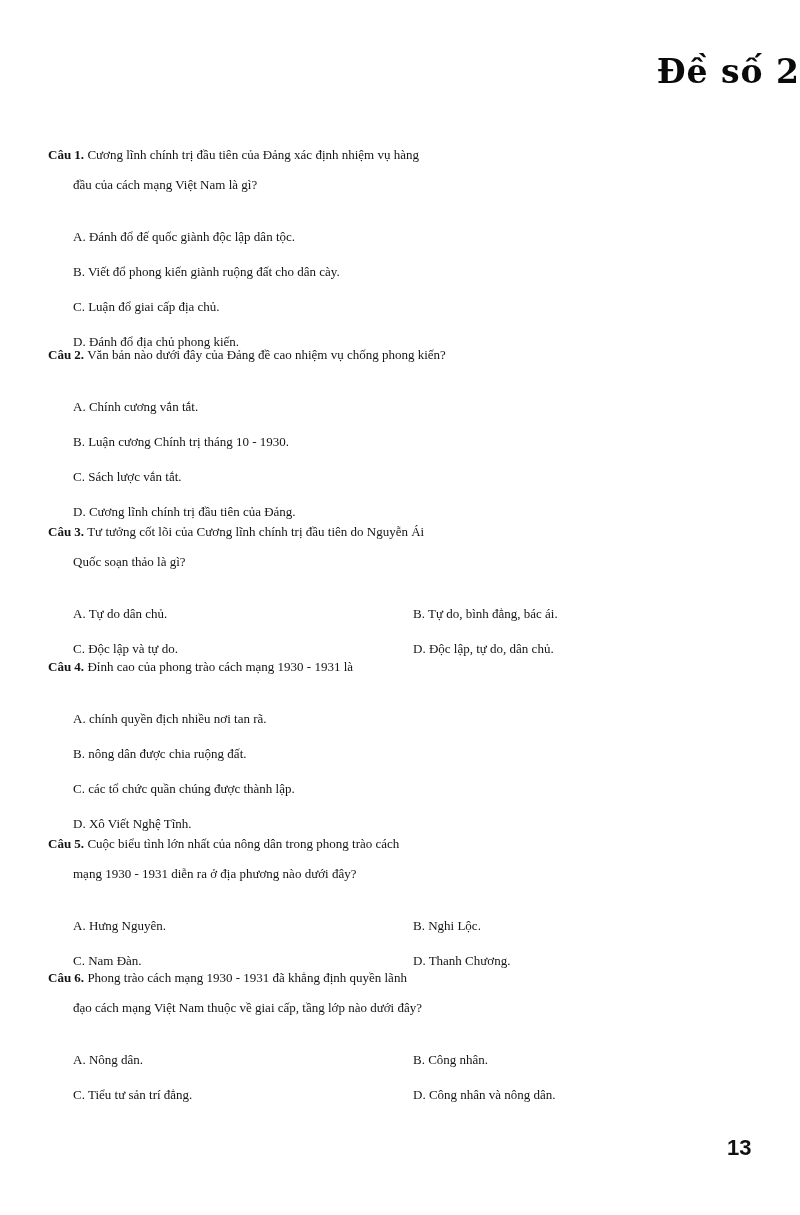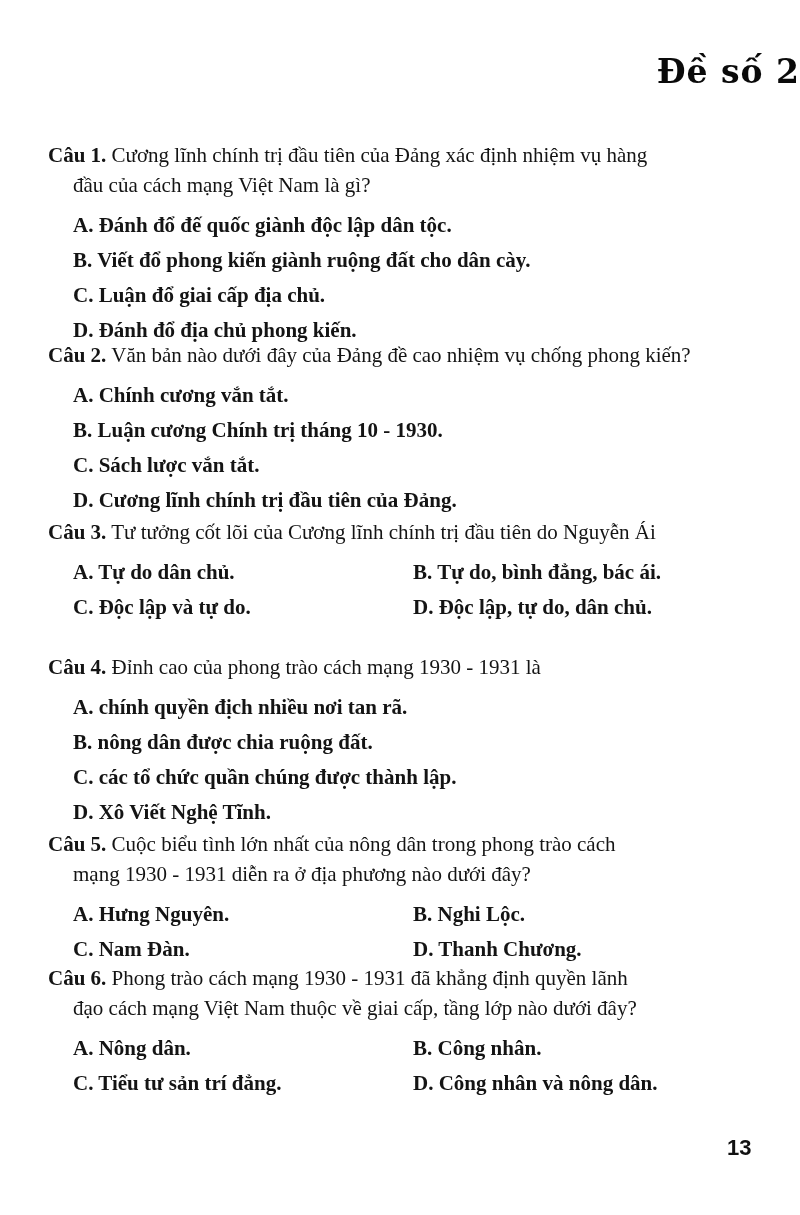--- a/index.html
+++ b/index.html
@@ -8,27 +8,27 @@
     font-family: "DejaVu Serif", "Liberation Serif", serif;
     color: #141414;
   }
   .title {
     position: absolute; top: 52px; left: 0; width: 800px; text-align: right;
     font-family: "DejaVu Serif", serif; font-weight: bold;
     font-size: 33px; letter-spacing: 1px; color: #0a0a0a;
   }
   .question {
     position: absolute; left: 48px; width: 712px;
-    font-size: 21px; line-height: 30px;
+    font-size: 13px; line-height: 30px;
     font-family: "Liberation Serif", "DejaVu Serif", serif;
   }
   .q-text { display: block; text-indent: 0; }
   .q-label { font-weight: bold; }
   .q-cont { display: block; padding-left: 25px; }
-  .opts { padding-left: 25px; margin-top: 10px; font-weight: bold; }
+  .opts { padding-left: 25px; margin-top: 22px; }
   .opt { display: block; height: 35px; line-height: 30px; }
   .grid { display: grid; grid-template-columns: 340px 340px; }
   .grid .opt { height: 35px; }
   .page-num {
     position: absolute; top: 1135px; left: 727px;
     font-family: "Liberation Sans", "DejaVu Sans", sans-serif;
     font-weight: bold; font-size: 22px; color: #111;
   }
 </style>
 </head>
@@ -52,20 +52,21 @@
   <div class="opts">
     <span class="opt">A. Chính cương vắn tắt.</span>
     <span class="opt">B. Luận cương Chính trị tháng 10 - 1930.</span>
     <span class="opt">C. Sách lược vắn tắt.</span>
     <span class="opt">D. Cương lĩnh chính trị đầu tiên của Đảng.</span>
   </div>
 </div>
 
 <div class="question" style="top:517px;">
   <span class="q-text"><span class="q-label">Câu 3.</span><span> Tư tưởng cốt lõi của Cương lĩnh chính trị đầu tiên do Nguyễn Ái</span></span>
+  <span class="q-cont">Quốc soạn thảo là gì?</span>
   <div class="opts grid">
     <span class="opt">A. Tự do dân chủ.</span>
     <span class="opt">B. Tự do, bình đẳng, bác ái.</span>
     <span class="opt">C. Độc lập và tự do.</span>
     <span class="opt">D. Độc lập, tự do, dân chủ.</span>
   </div>
 </div>
 
 <div class="question" style="top:652px;">
   <span class="q-text"><span class="q-label">Câu 4.</span><span> Đỉnh cao của phong trào cách mạng 1930 - 1931 là</span></span>

